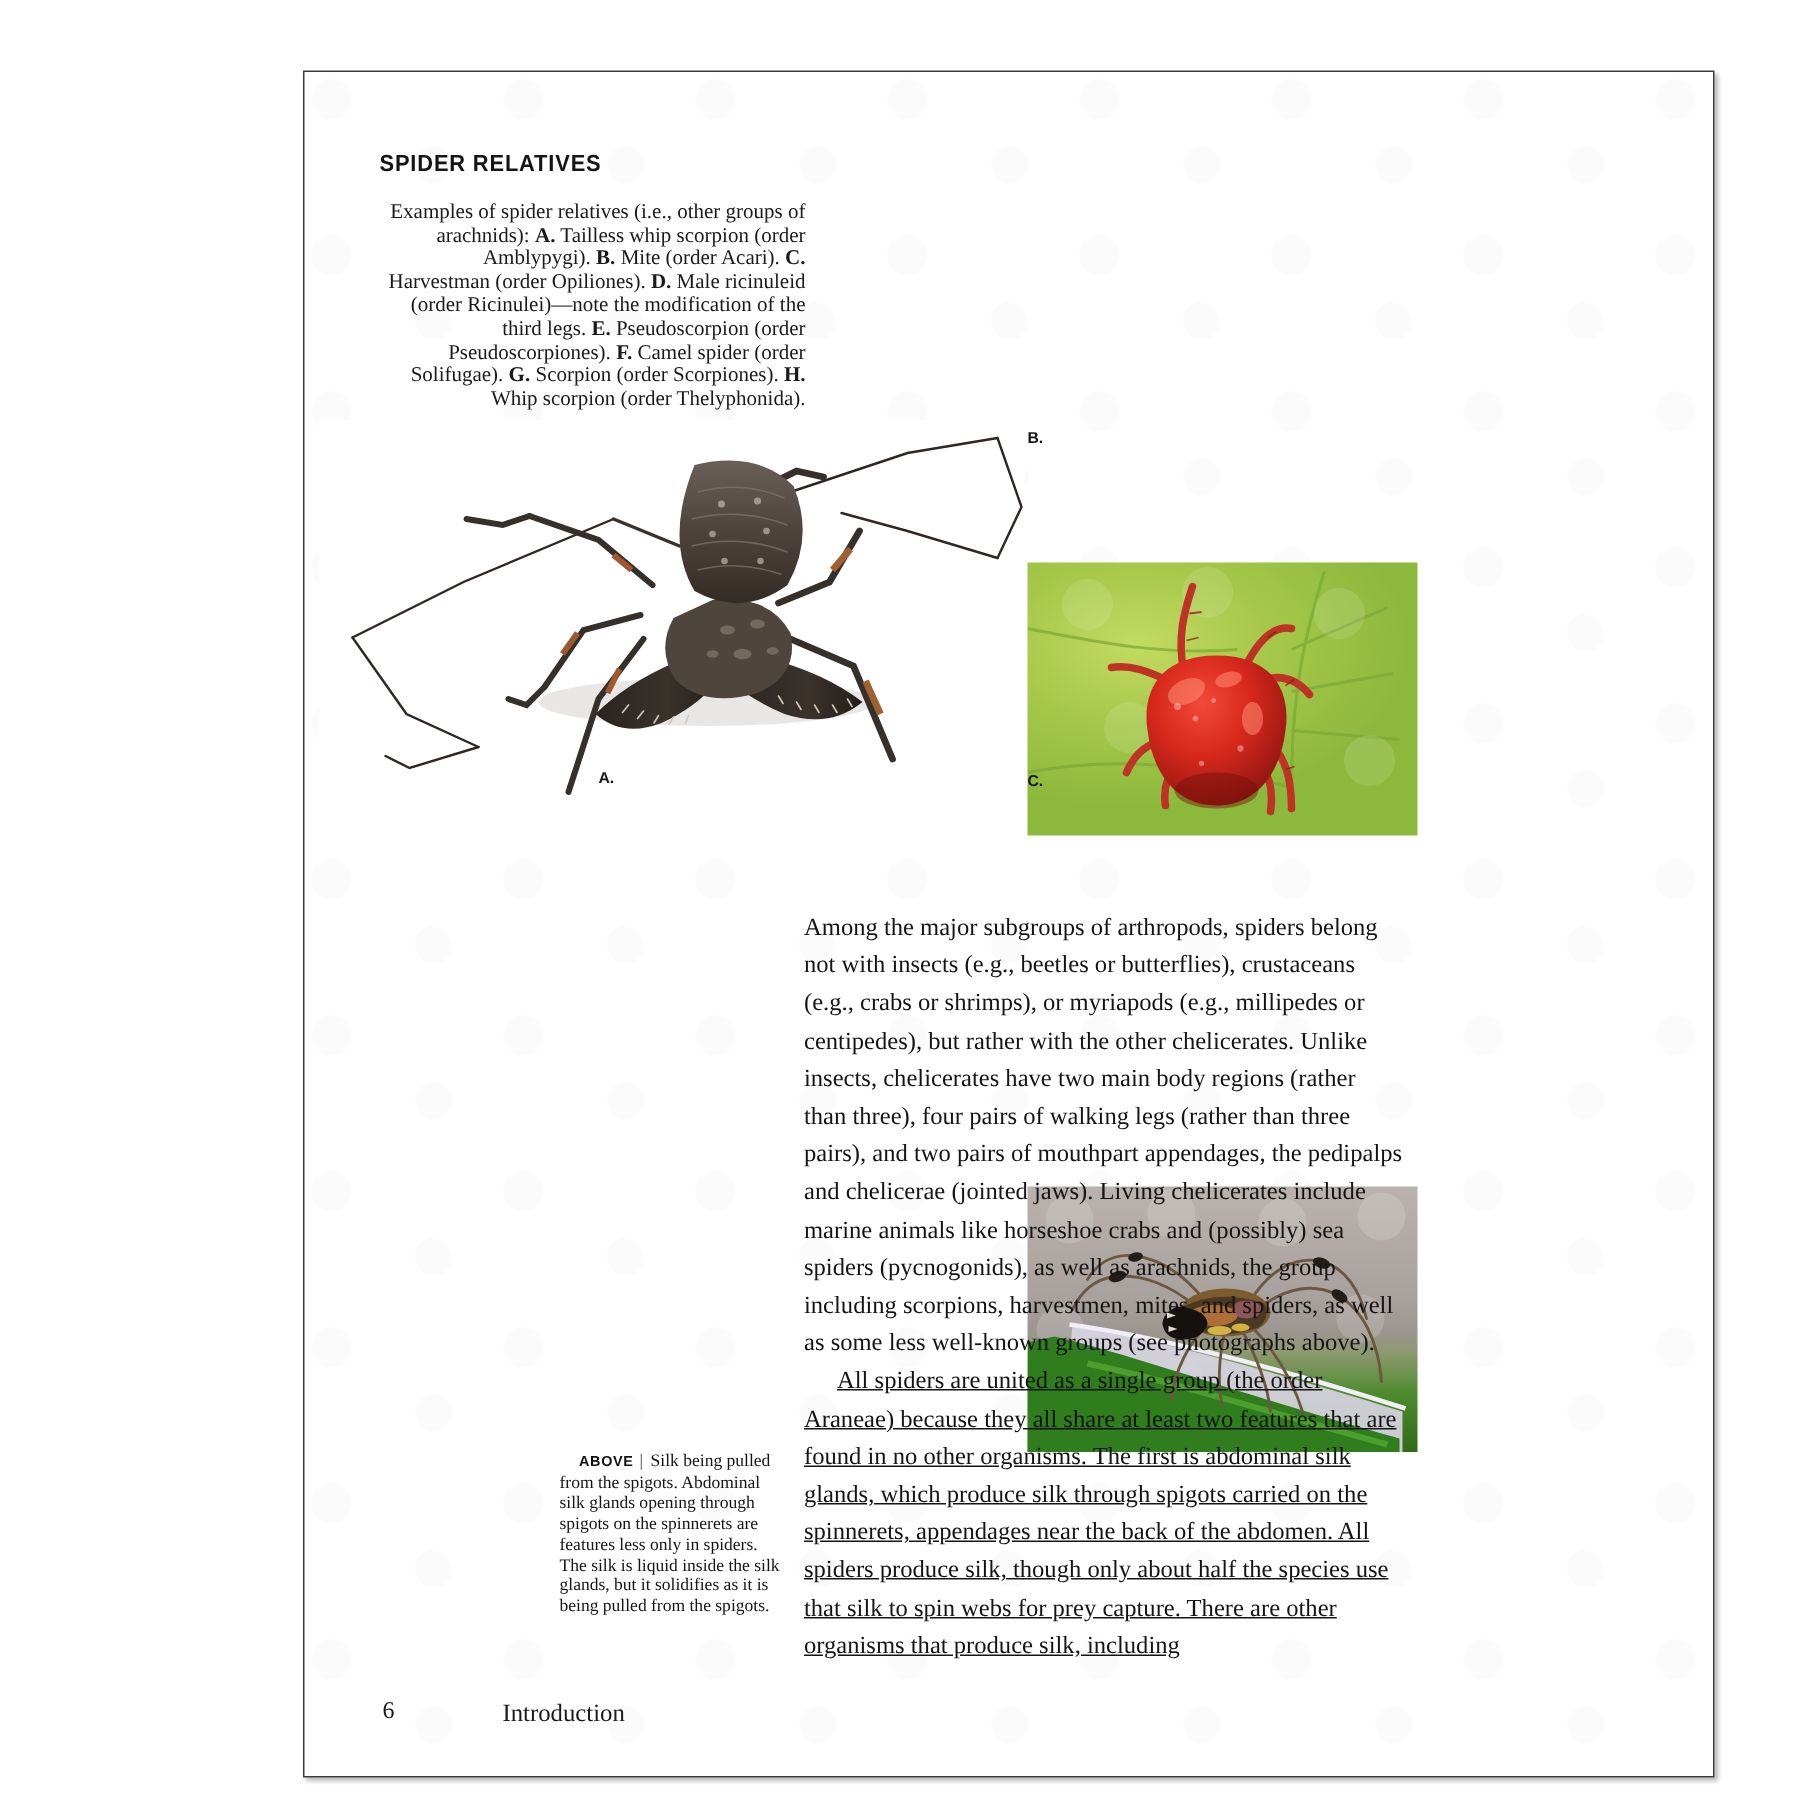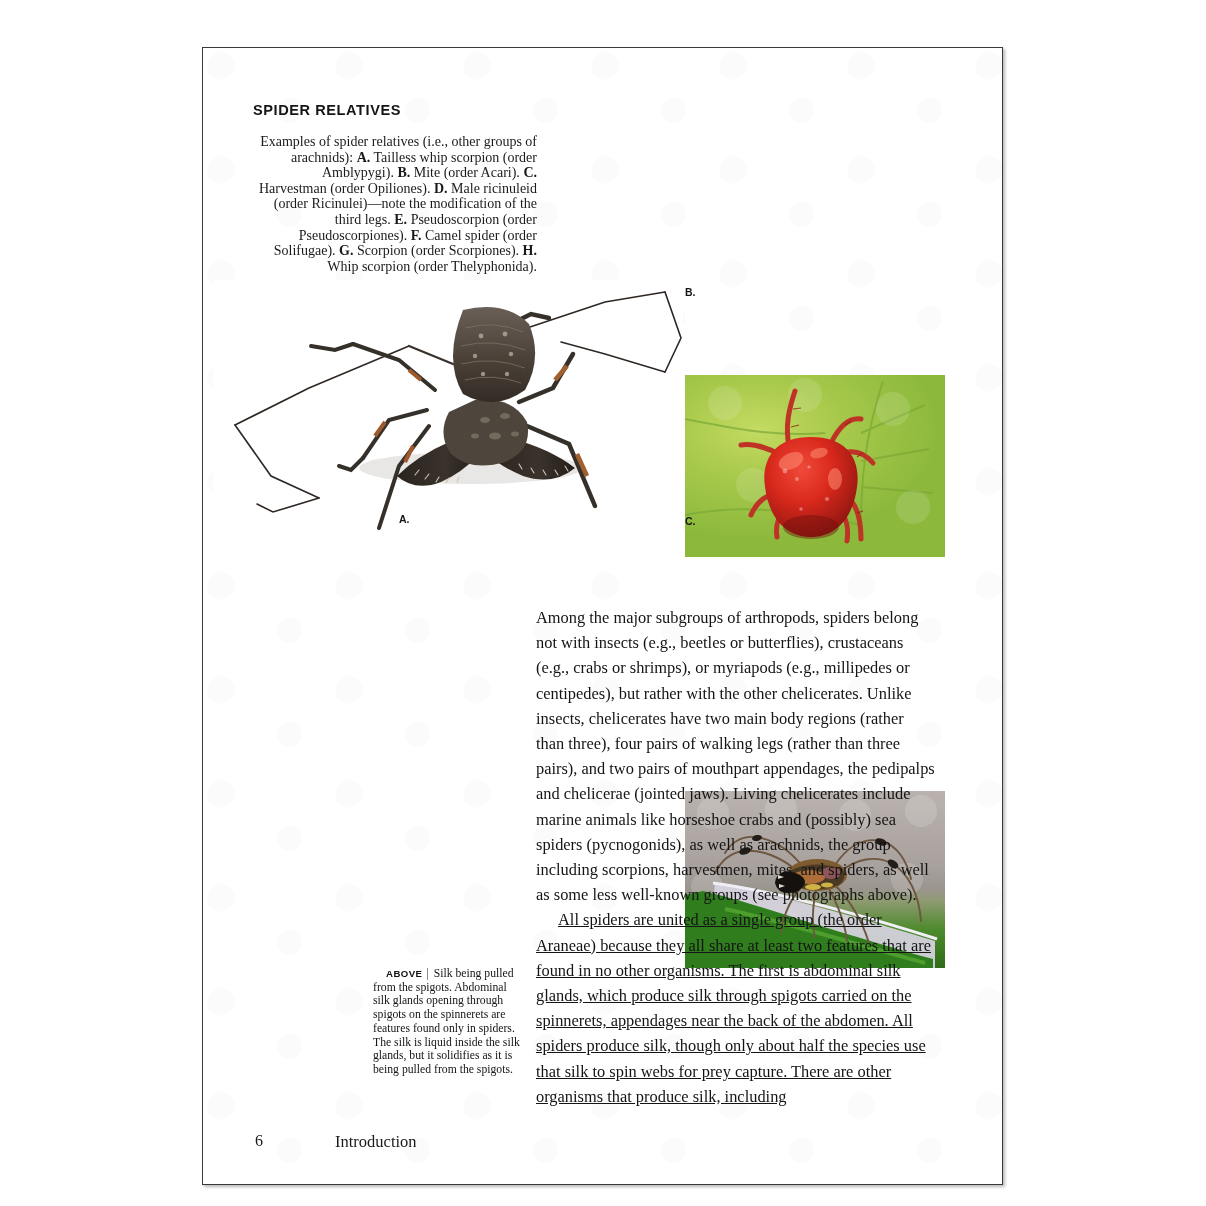--- a/index.html
+++ b/index.html
@@ -13,21 +13,21 @@
     font-family: "Liberation Serif", serif;
     overflow: hidden;
     position: relative;
   }
 
   
   #page {
     position: absolute;
     left: 202px;
     top: 47px;
-    width: 801px;
+    width: 941px;
     height: 1138px;
     background: #ffffff;
     border: 1.5px solid #3a3a3e;
     box-sizing: border-box;
     box-shadow: 2px 2px 3px rgba(0,0,0,0.28);
     overflow: hidden;
   }
 
   
   #watermark {
@@ -383,21 +383,21 @@
       </g>
       <g fill="#e9c84a" opacity="0.85">
         <ellipse cx="128" cy="96" rx="8" ry="3"></ellipse>
         <ellipse cx="142" cy="94" rx="6" ry="2.6"></ellipse>
       </g>
     </svg>
   </div>
   <div class="layer photo-label" id="label-c">C.</div>
 
   <div class="layer" id="above-caption">
-    <span class="kicker">ABOVE</span><span class="rule">|</span><span>Silk being pulled from the spigots. Abdominal silk glands opening through spigots on the spinnerets are features found only in spiders. The silk is liquid inside the silk glands, but it solidifies as it is being pulled from the spigots.</span>
+    <span class="kicker">ABOVE</span><span class="rule">|</span><span>Silk being pulled from the spigots. Abdominal silk glands opening through spigots on the spinnerets are features less only in spiders. The silk is liquid inside the silk glands, but it solidifies as it is being pulled from the spigots.</span>
   </div>
 
   <div class="layer" id="body-column">
     <p>Among the major subgroups of arthropods, spiders belong not with insects (e.g., beetles or butterflies), crustaceans (e.g., crabs or shrimps), or myriapods (e.g., millipedes or centipedes), but rather with the other chelicerates. Unlike insects, chelicerates have two main body regions (rather than three), four pairs of walking legs (rather than three pairs), and two pairs of mouthpart appendages, the pedipalps and chelicerae (jointed jaws). Living chelicerates include marine animals like horseshoe crabs and (possibly) sea spiders (pycnogonids), as well as arachnids, the group including scorpions, harvestmen, mites, and spiders, as well as some less well-known groups (see photographs above).</p>
     <p>All spiders are united as a single group (the order Araneae) because they all share at least two features that are found in no other organisms. The first is abdominal silk glands, which produce silk through spigots carried on the spinnerets, appendages near the back of the abdomen. All spiders produce silk, though only about half the species use that silk to spin webs for prey capture. There are other organisms that produce silk, including</p>
   </div>
 
   <div class="layer" id="footer-page-number">6</div>
   <div class="layer" id="footer-section">Introduction</div>
 

